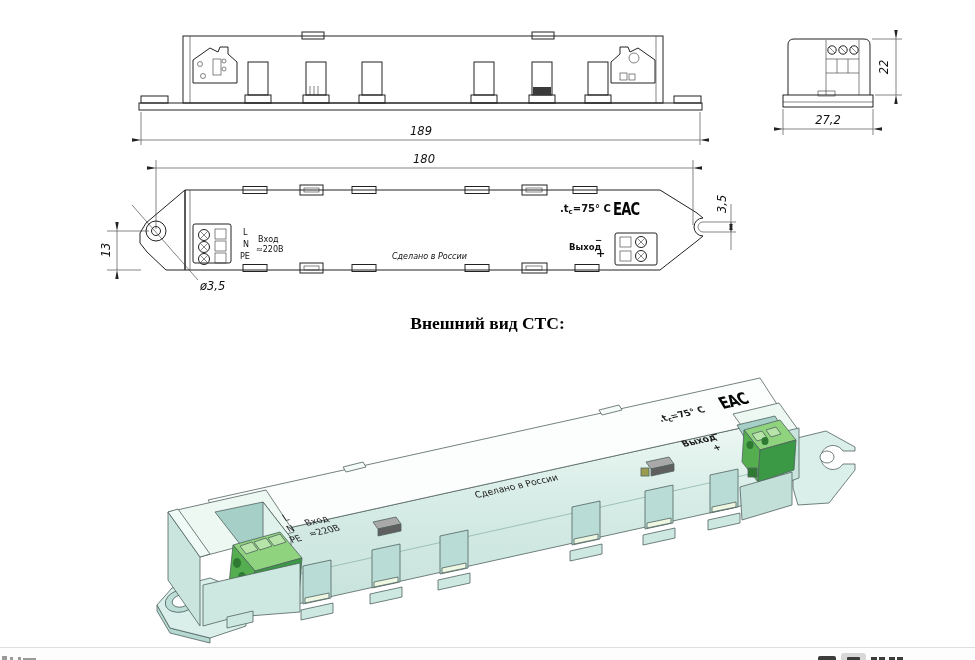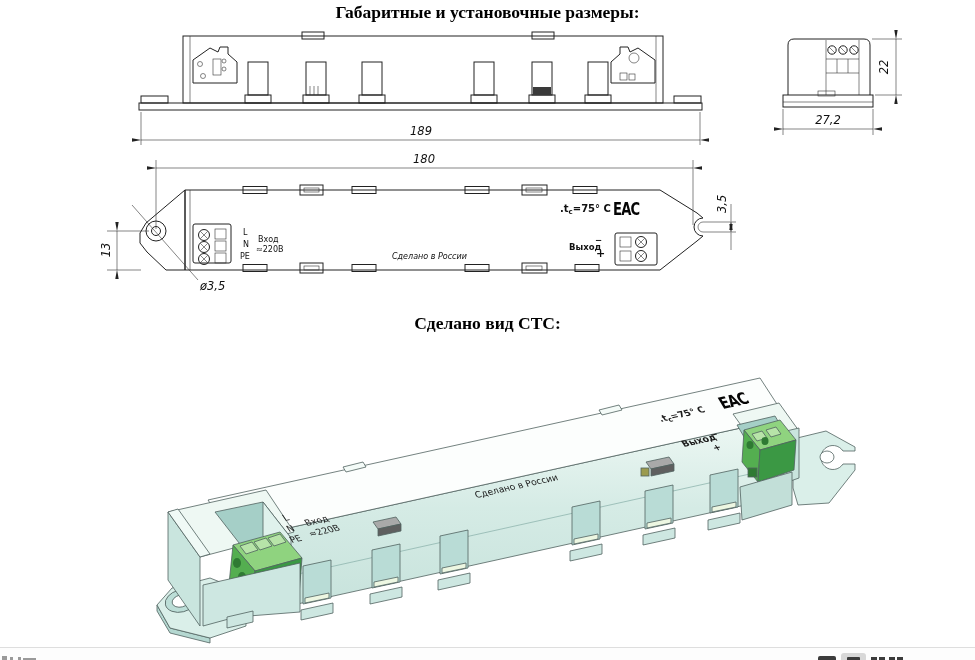--- a/index.html
+++ b/index.html
@@ -26,21 +26,20 @@
         border-top:1px solid #dedede;}
   .stub{position:absolute;background:#3c3c3c;}
   .stub-light{position:absolute;background:#d8d8d8;border-radius:3px;}
   .stub-gray{position:absolute;background:#9a9a9a;}
 </style>
 </head>
 <body>
 
 <div id="page">
 
-  <div id="title-dim" class="doc-title">Габаритные и установочные размеры:</div>
 
   <svg id="ortho" width="975" height="285" viewBox="0 0 975 285">
     <defs>
       <marker id="arr" markerWidth="12" markerHeight="8" refX="0.5" refY="2" orient="auto-start-reverse" markerUnits="userSpaceOnUse">
         <path d="M0,2 L9.5,0.3 L9.5,3.7 Z" fill="#222"></path>
       </marker>
       <pattern id="hatch" width="3" height="3" patternUnits="userSpaceOnUse" patternTransform="rotate(45)">
         <line x1="0" y1="0" x2="0" y2="3" stroke="#555" stroke-width="1"></line>
       </pattern>
     </defs>
@@ -233,21 +232,21 @@
       </g>
 
       <g>
         <line x1="731" y1="176" x2="731" y2="193" class="thin" marker-end="url(#arr)"></line>
         <line x1="731" y1="222" x2="731" y2="205" class="thin" marker-end="url(#arr)"></line>
         <text transform="translate(726,185) rotate(-90)" class="dimtxt">3,5</text>
       </g>
     </g>
   </svg>
 
-  <div id="title-app" class="doc-title">Сделано вид СТС:</div>
+  <div id="title-app" class="doc-title">Внешний вид СТС:</div>
 
   <svg id="iso" width="975" height="300" viewBox="0 0 975 300">
     <defs>
       <linearGradient id="frontGrad" x1="0" y1="0" x2="0" y2="1">
         <stop offset="0" stop-color="#eef8f4"></stop>
         <stop offset="0.45" stop-color="#d5ebe5"></stop>
         <stop offset="1" stop-color="#c6e2db"></stop>
       </linearGradient>
     </defs>
 

